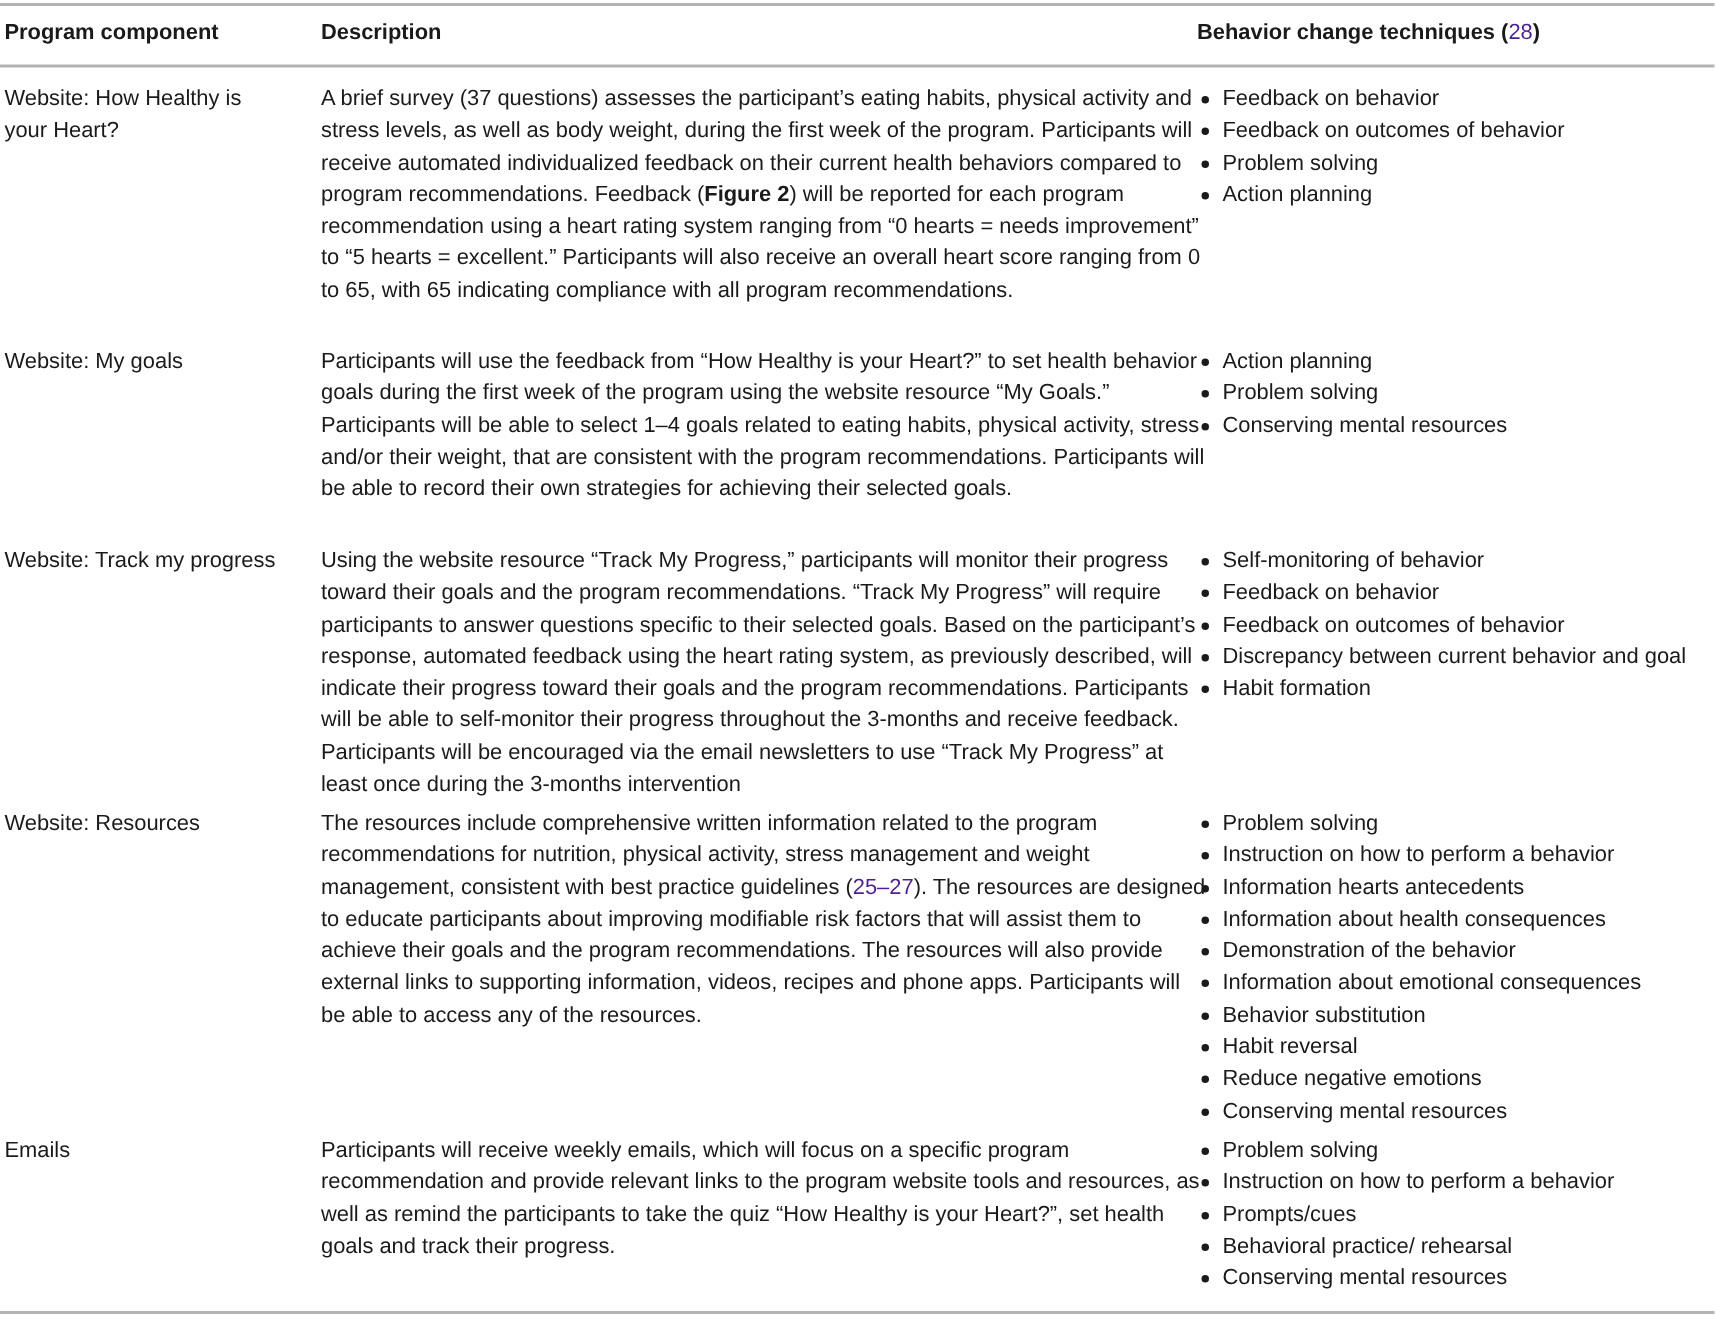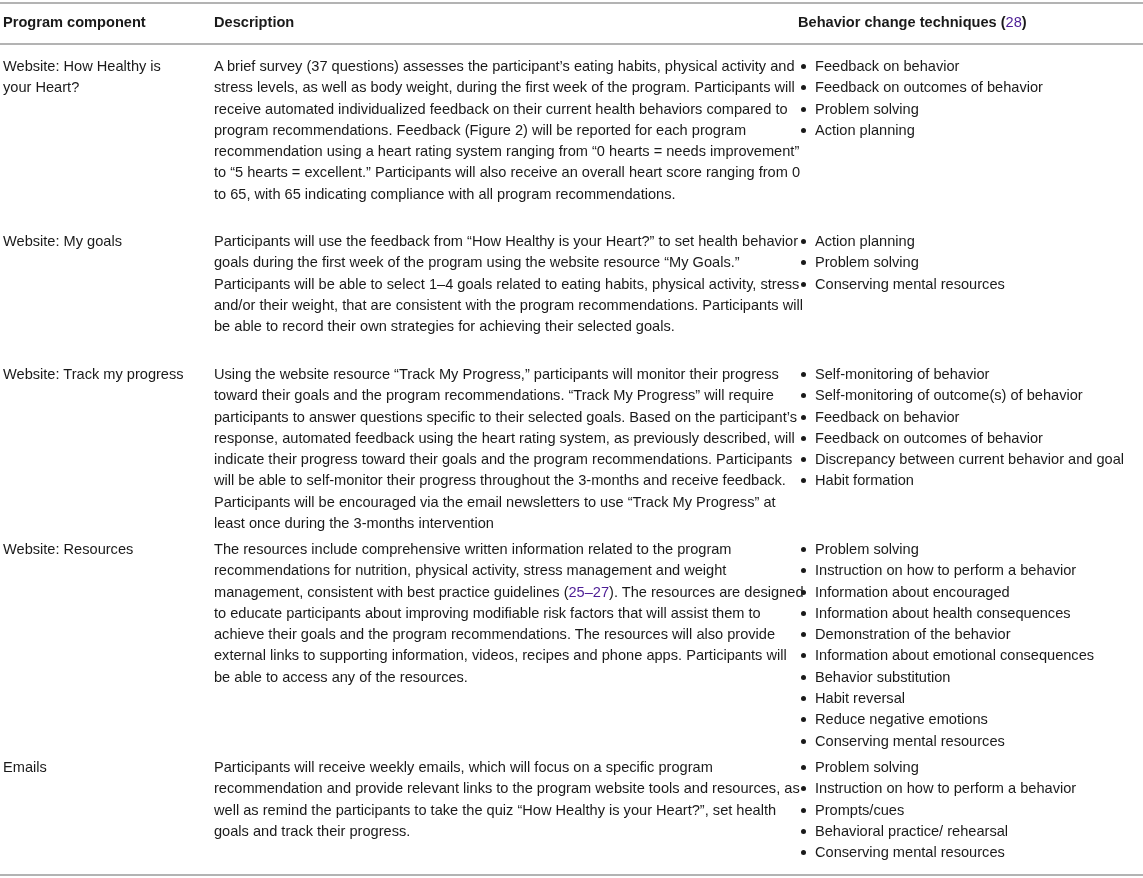--- a/index.html
+++ b/index.html
@@ -42,21 +42,21 @@
     }
     .c1 { left: 3px; width: 185px; }
     .c2 { left: 214px; width: 590px; }
     .c3 { left: 798px; width: 345px; }
     .header-row { top: 12px; }
     .header-row .cell {
       font-weight: bold;
       color: #1a1a1a;
     }
     .cite { color: #4c1d95; font-weight: normal; }
-    .fig { font-weight: normal; }
+    .fig { font-weight: bold; }
     ul.bct {
       list-style: none;
       margin: 0;
       padding: 0;
     }
     ul.bct li {
       position: relative;
       padding-left: 17px;
       white-space: nowrap;
     }
@@ -114,37 +114,36 @@
       </ul>
     </div>
   </div>
 
   <div class="row r3">
     <div class="cell c1">Website: Track my progress</div>
     <div class="cell c2">Using the website resource “Track My Progress,” participants will monitor their progress toward their goals and the program recommendations. “Track My Progress” will require participants to answer questions specific to their selected goals. Based on the participant’s response, automated feedback using the heart rating system, as previously described, will indicate their progress toward their goals and the program recommendations. Participants will be able to self-monitor their progress throughout the 3-months and receive feedback. Participants will be encouraged via the email newsletters to use “Track My Progress” at least once during the 3-months intervention</div>
     <div class="cell c3">
       <ul class="bct">
         <li>Self-monitoring of behavior</li>
-        <li>Self-monitoring of outcome(s) of behavior</li>
         <li>Feedback on behavior</li>
         <li>Feedback on outcomes of behavior</li>
         <li>Discrepancy between current behavior and goal</li>
         <li>Habit formation</li>
       </ul>
     </div>
   </div>
 
   <div class="row r4">
     <div class="cell c1">Website: Resources</div>
     <div class="cell c2"><span>The resources include comprehensive written information related to the program recommendations for nutrition, physical activity, stress management and weight management, consistent with best practice guidelines (</span><span class="cite">25–27</span><span>). The resources are designed to educate participants about improving modifiable risk factors that will assist them to achieve their goals and the program recommendations. The resources will also provide external links to supporting information, videos, recipes and phone apps. Participants will be able to access any of the resources.</span></div>
     <div class="cell c3">
       <ul class="bct">
         <li>Problem solving</li>
         <li>Instruction on how to perform a behavior</li>
-        <li>Information about encouraged</li>
+        <li>Information hearts antecedents</li>
         <li>Information about health consequences</li>
         <li>Demonstration of the behavior</li>
         <li>Information about emotional consequences</li>
         <li>Behavior substitution</li>
         <li>Habit reversal</li>
         <li>Reduce negative emotions</li>
         <li>Conserving mental resources</li>
       </ul>
     </div>
   </div>

